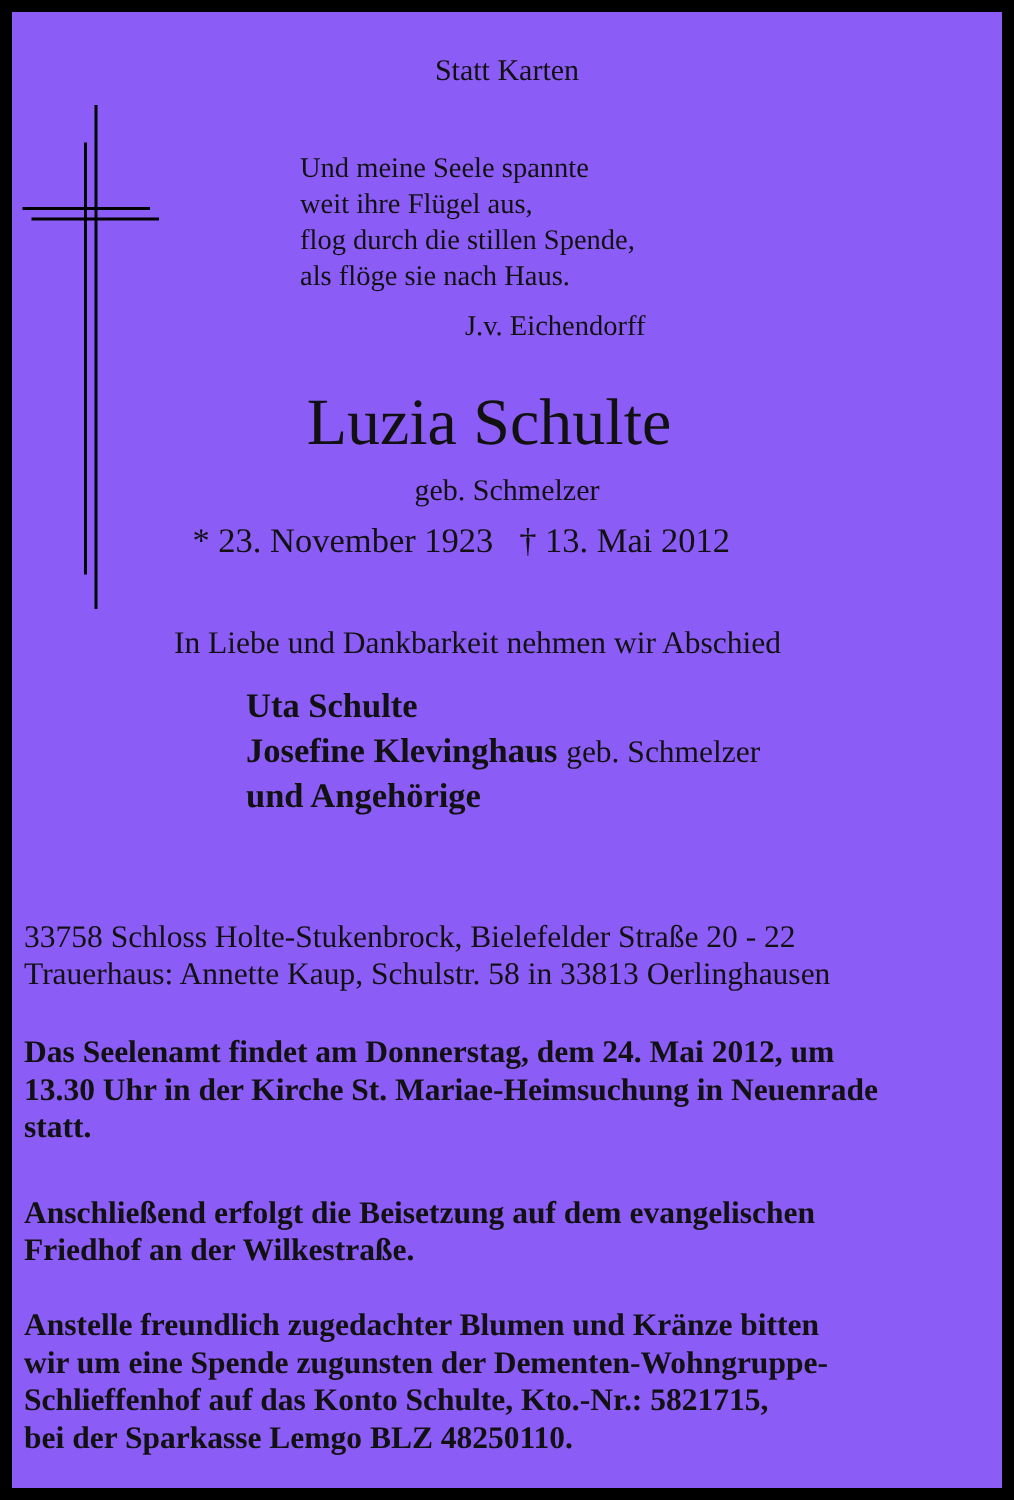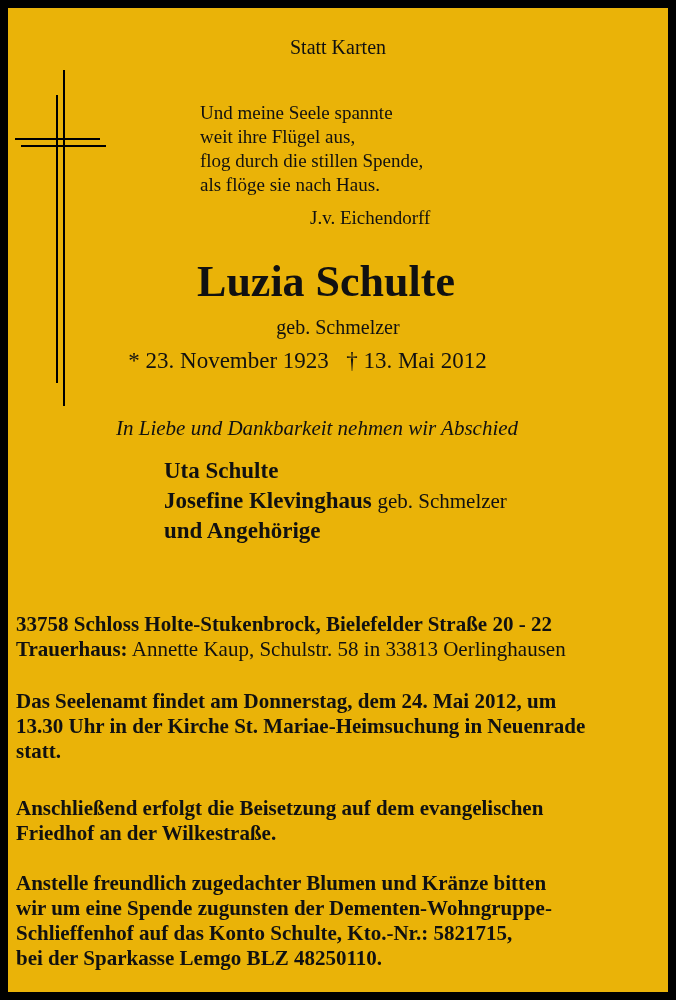--- a/index.html
+++ b/index.html
@@ -8,36 +8,36 @@
       background: #000000;
       position: relative;
       font-family: "Liberation Serif", "DejaVu Serif", serif;
       color: #111111;
       overflow: hidden;
     }
     .paper {
       position: absolute;
       left: 8px; top: 8px;
       width: 660px; height: 984px;
-      background: #eab308;
+      background: #8b5cf6;
     }
     .abs { position: absolute; white-space: nowrap; }
     .cross-line { position: absolute; background: #000; }
     .heading { left: 0; width: 660px; text-align: center; top: 28px; font-size: 20px; }
     .poem { left: 192px; top: 93px; font-size: 19px; line-height: 24px; }
     .author { left: 302px; top: 199px; font-size: 19px; }
-    .name { left: 0; width: 652px; text-align: center; top: 248px; font-size: 44px; font-weight: bold; margin-left: -8px; }
+    .name { left: 0; width: 652px; text-align: center; top: 248px; font-size: 44px; font-weight: normal; margin-left: -8px; }
     .maiden { left: 0; width: 676px; text-align: center; top: 308px; font-size: 20px; margin-left: -8px; }
     .dates { left: 0; width: 615px; text-align: center; top: 340px; font-size: 23px; margin-left: -8px; }
-    .farewell { left: 108px; top: 408px; font-size: 21px; font-style: italic; }
+    .farewell { left: 108px; top: 408px; font-size: 21px; }
     .mourners { left: 108px; top: 448px; font-size: 23px; line-height: 30px; margin-left: 48px; }
     .mourners .b { font-weight: bold; }
     .mourners .n { font-weight: normal; font-size: 21px; }
     .address { left: 8px; top: 604px; font-size: 21px; line-height: 25px; }
-    .address .b { font-weight: bold; }
+    .address .b { font-weight: normal; }
     .para { left: 8px; font-size: 21px; line-height: 25px; white-space: normal; width: 650px; font-weight: bold; }
     .p1 { top: 681px; }
     .p2 { top: 788px; }
     .p3 { top: 863px; }
     .line { display: block; white-space: nowrap; }
   </style>
 </head>
 <body>
 
 <div class="paper">

